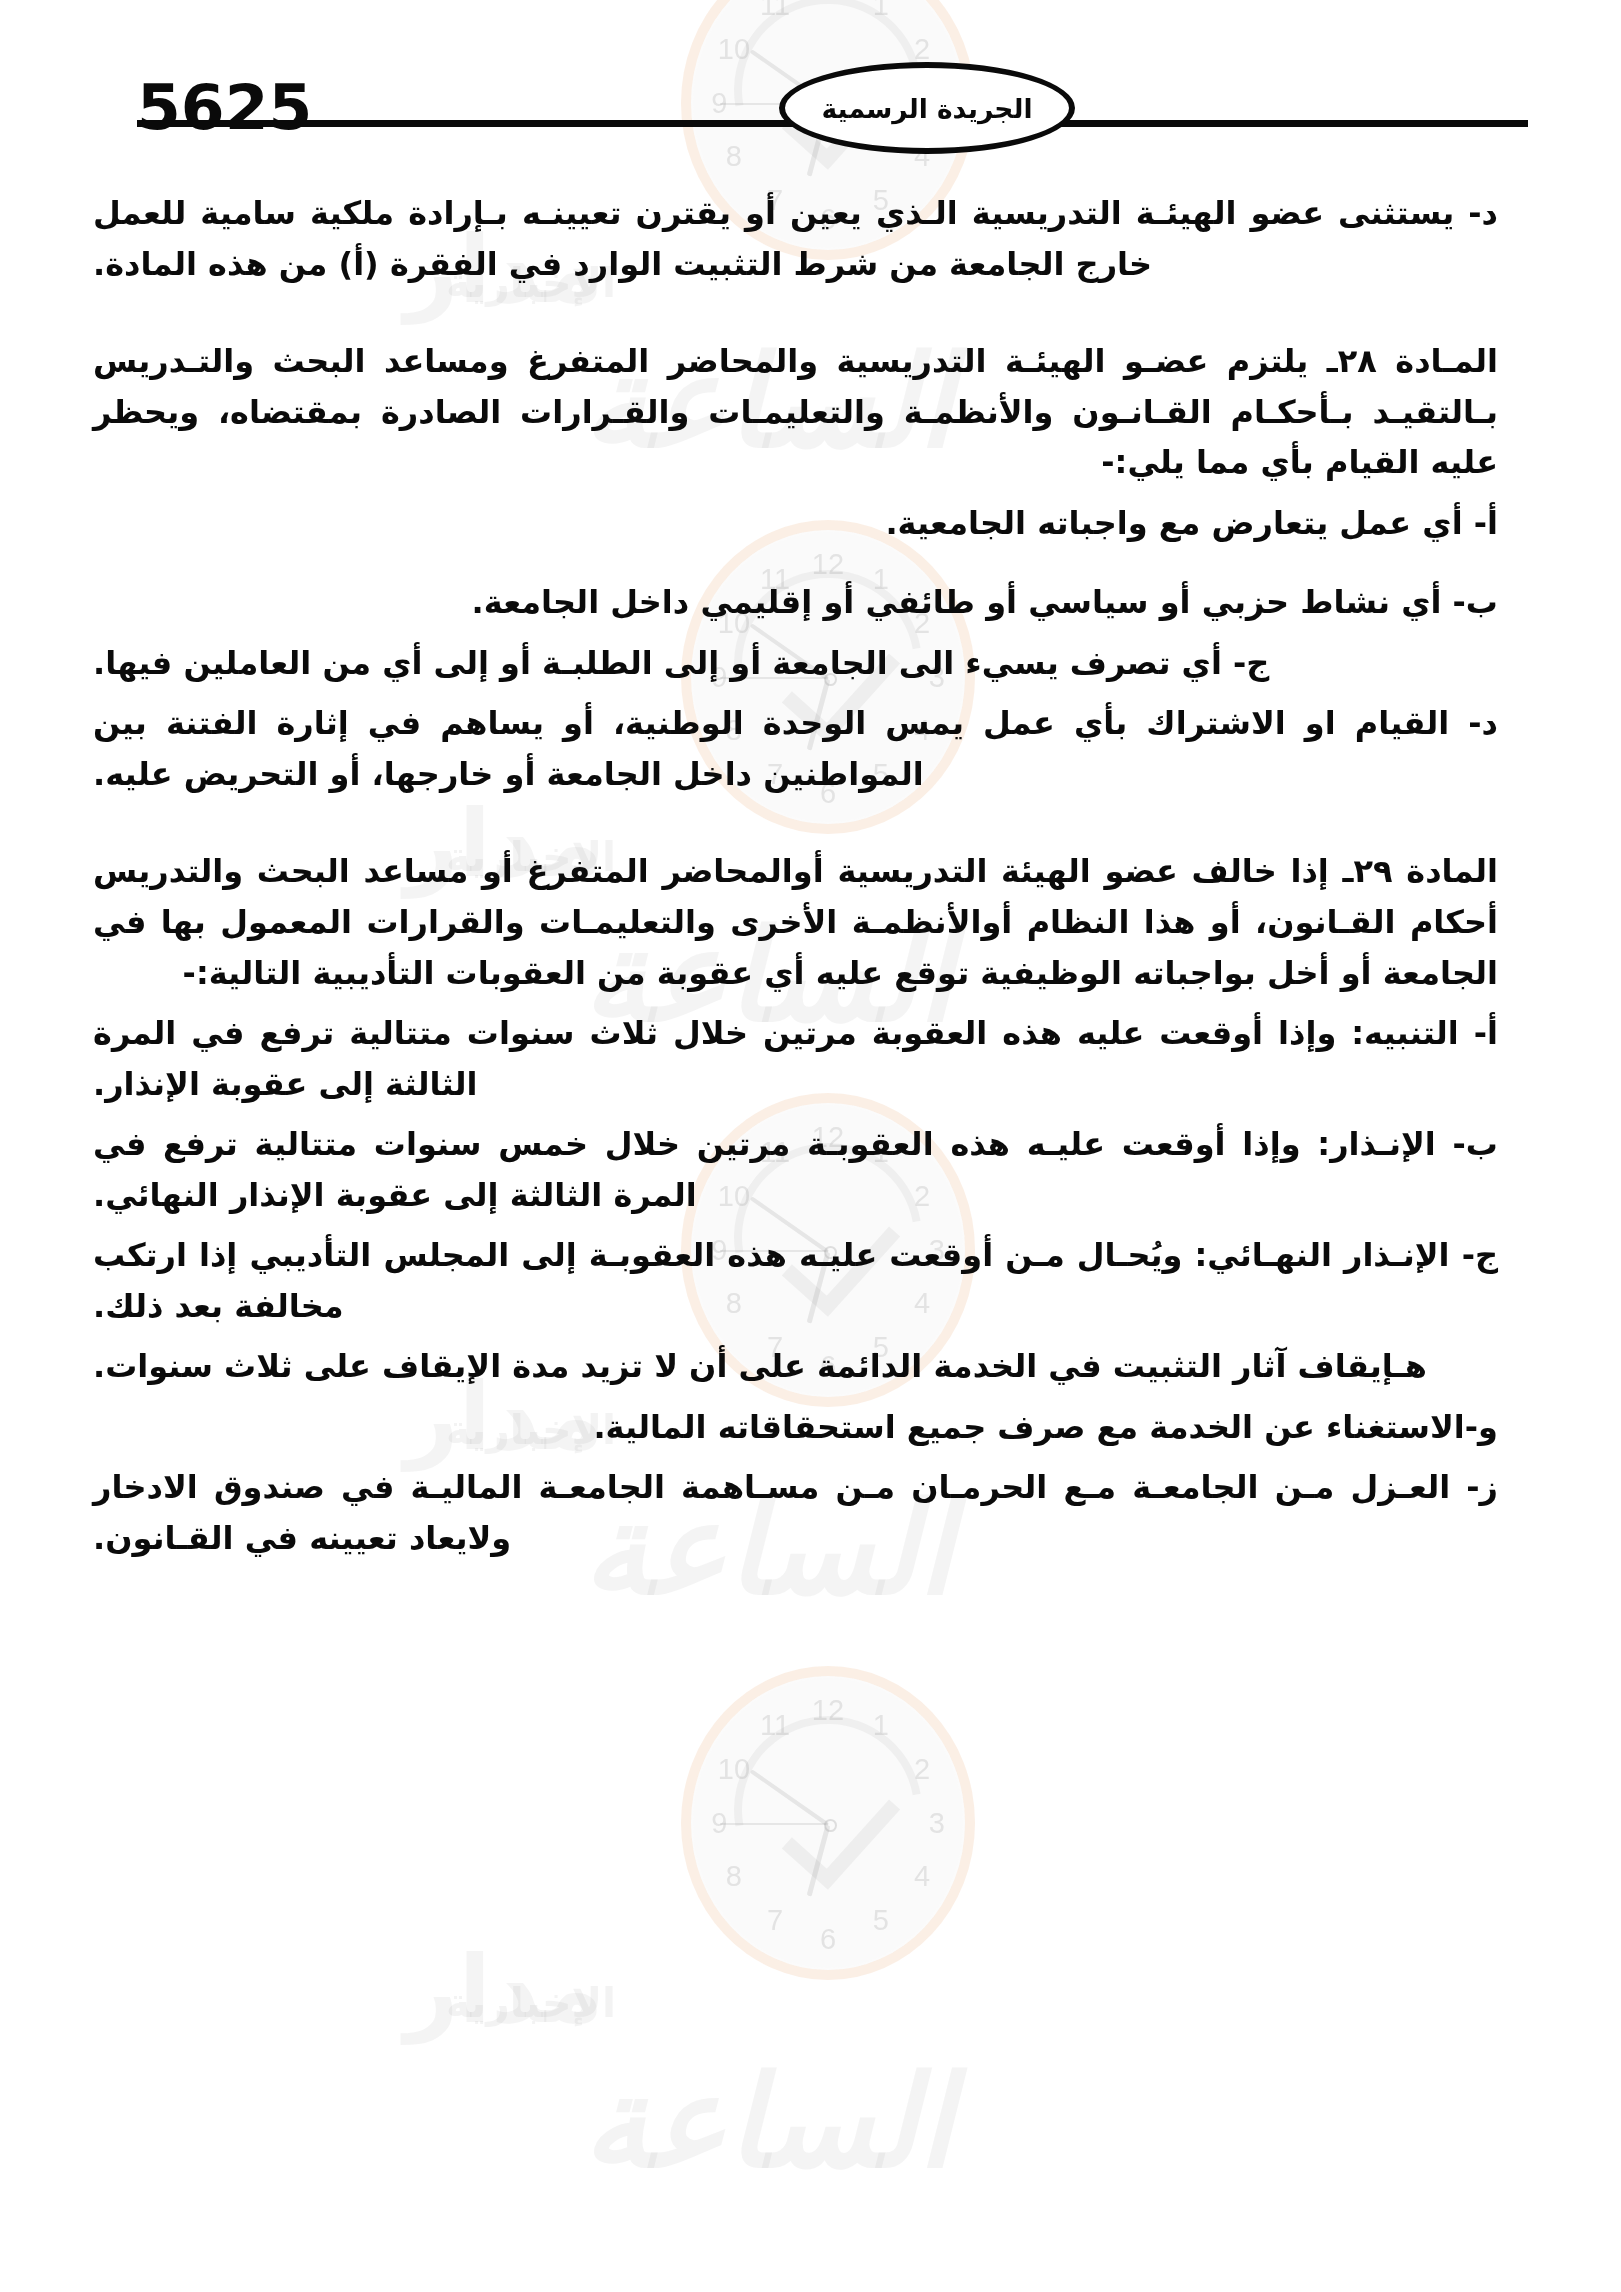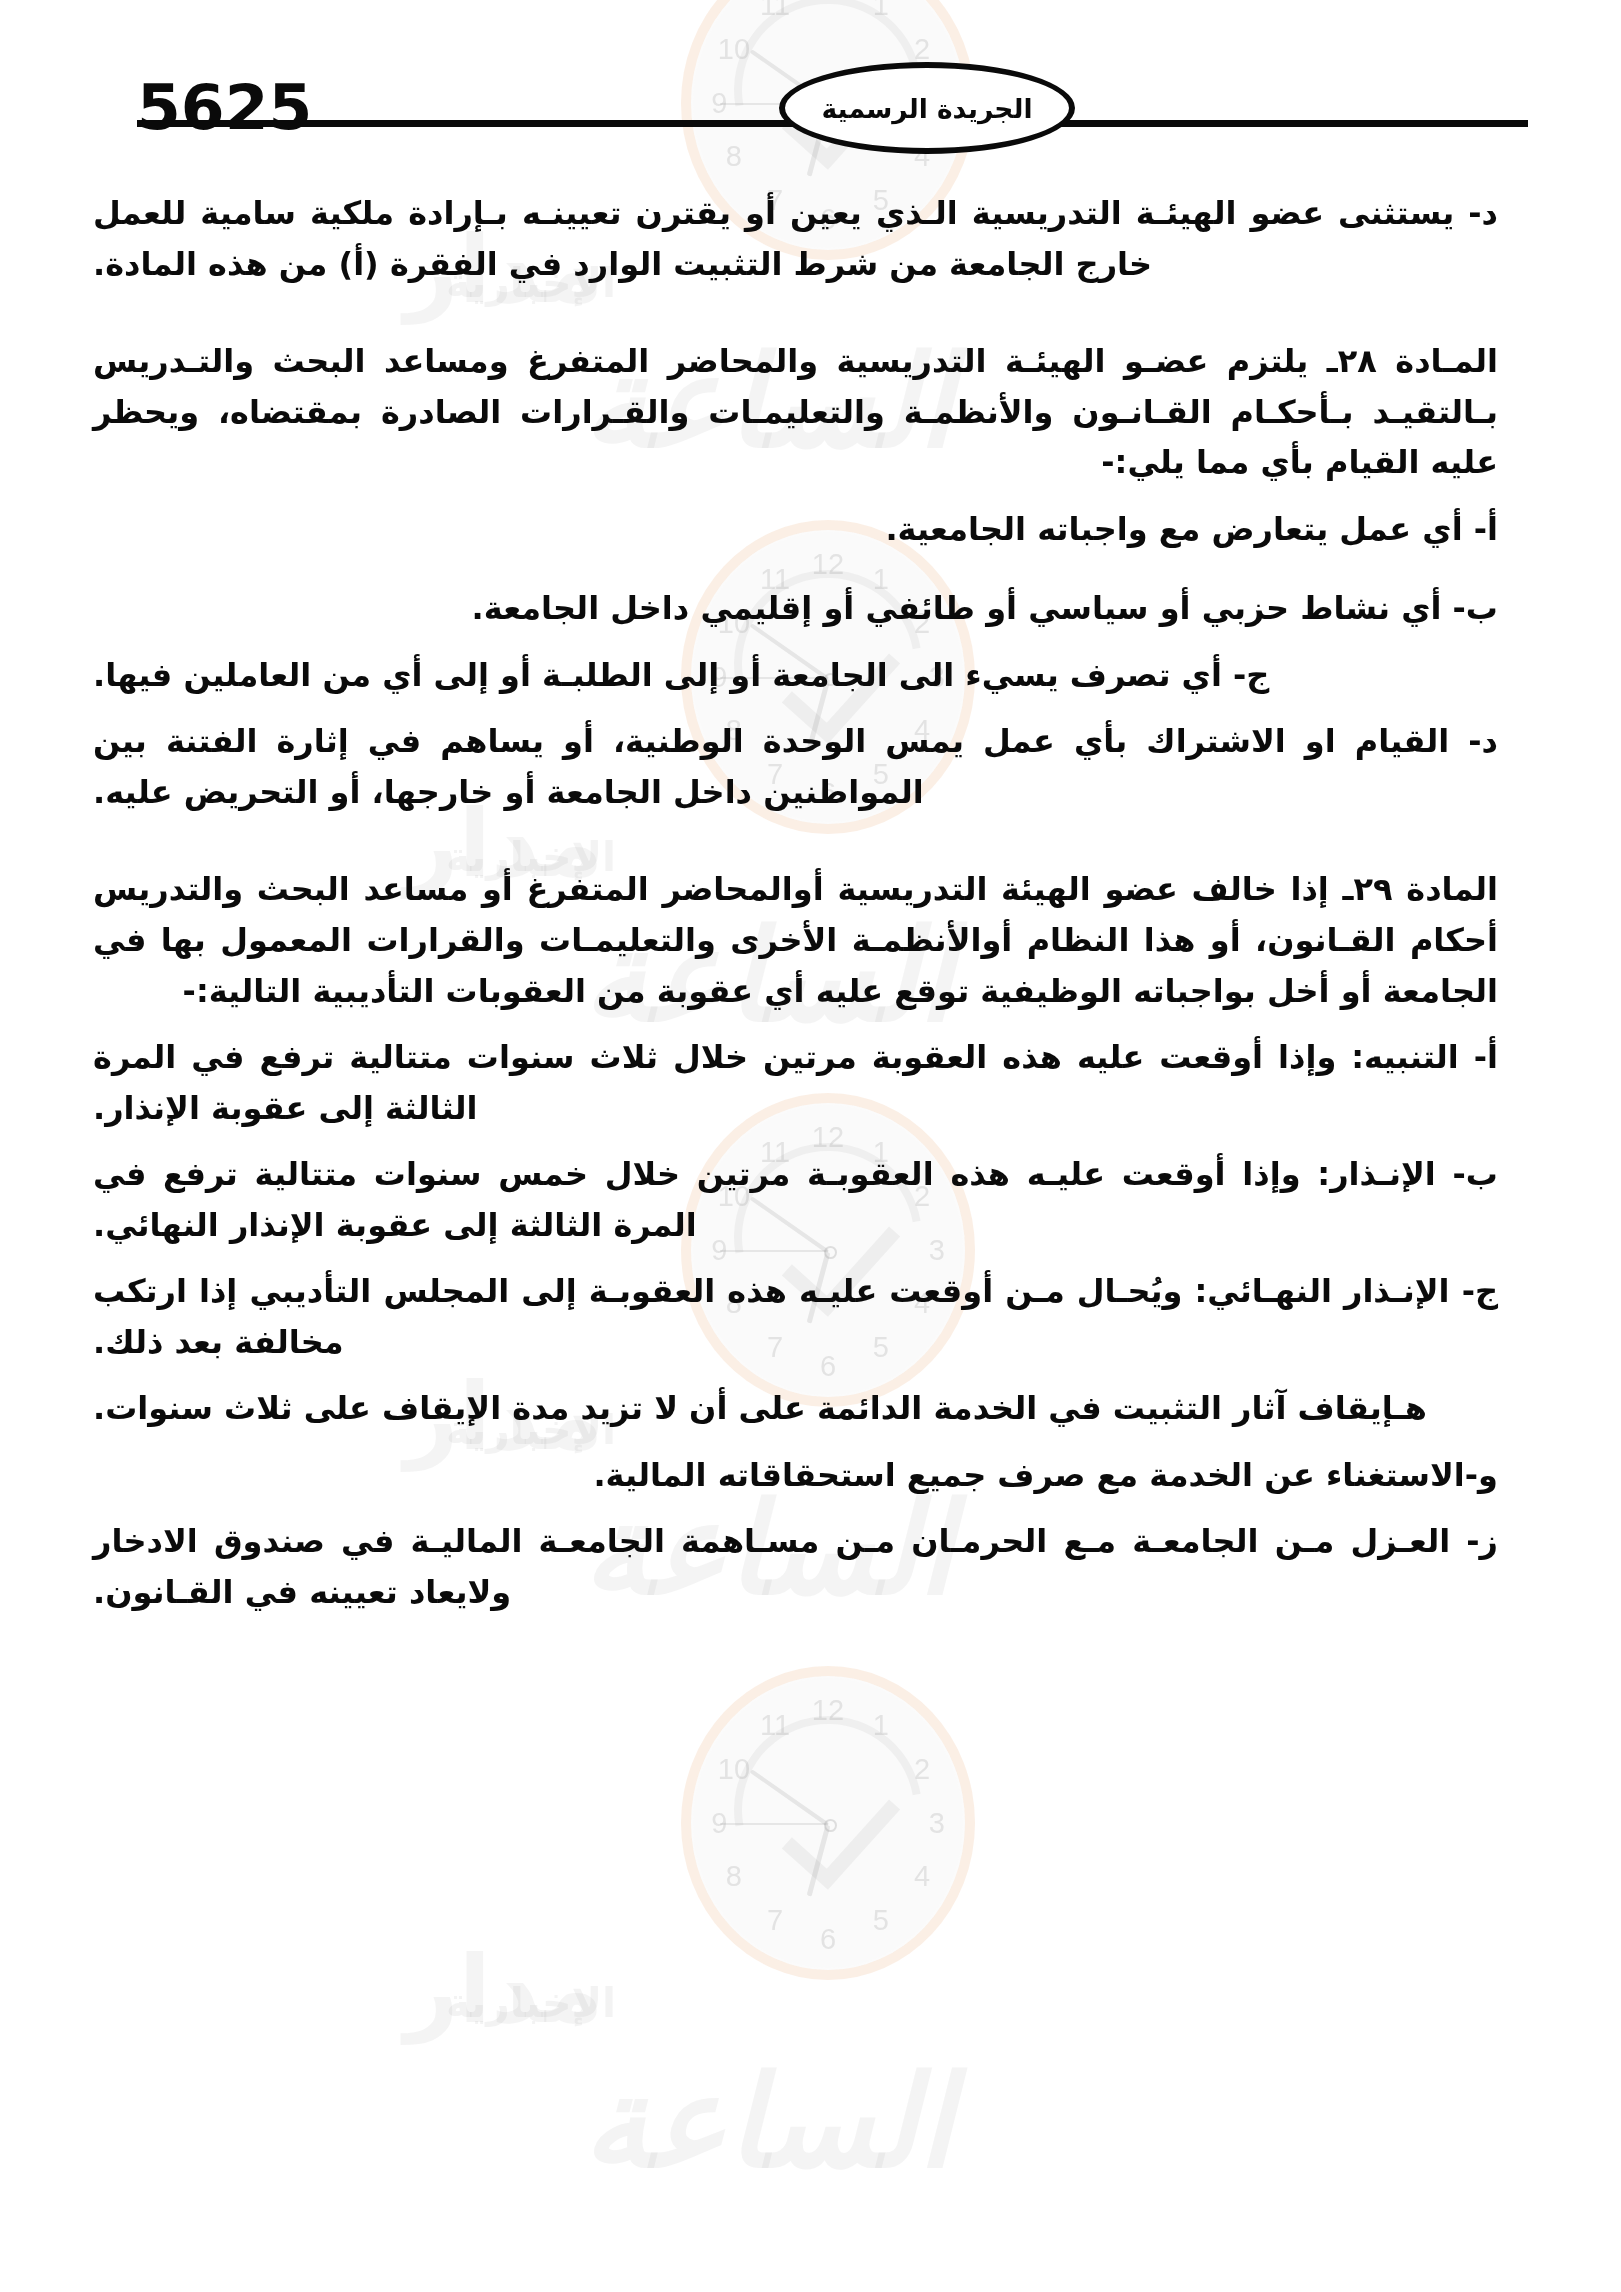--- a/index.html
+++ b/index.html
@@ -184,21 +184,21 @@
     margin:0;
   }
   .para.lastline-right{
     text-align-last:right;
   }
   .para.lastline-left{
     text-align-last:left;
   }
   .blk-gap-lg{ margin-top:47px; }
   .blk-gap-md{ margin-top:29px; }
-  .blk-gap-sm{ margin-top:16px; }
+  .blk-gap-sm{ margin-top:10px; }
 </style>
 </head>
 <body>
 
 <div class="watermark-layer">
   <div class="wm-unit" style="left:387px;top:-64px;">
     <div class="wm-clock">
       <div class="rim"></div>
         <div class="face"></div>
       <div class="wm-swirl"></div>

